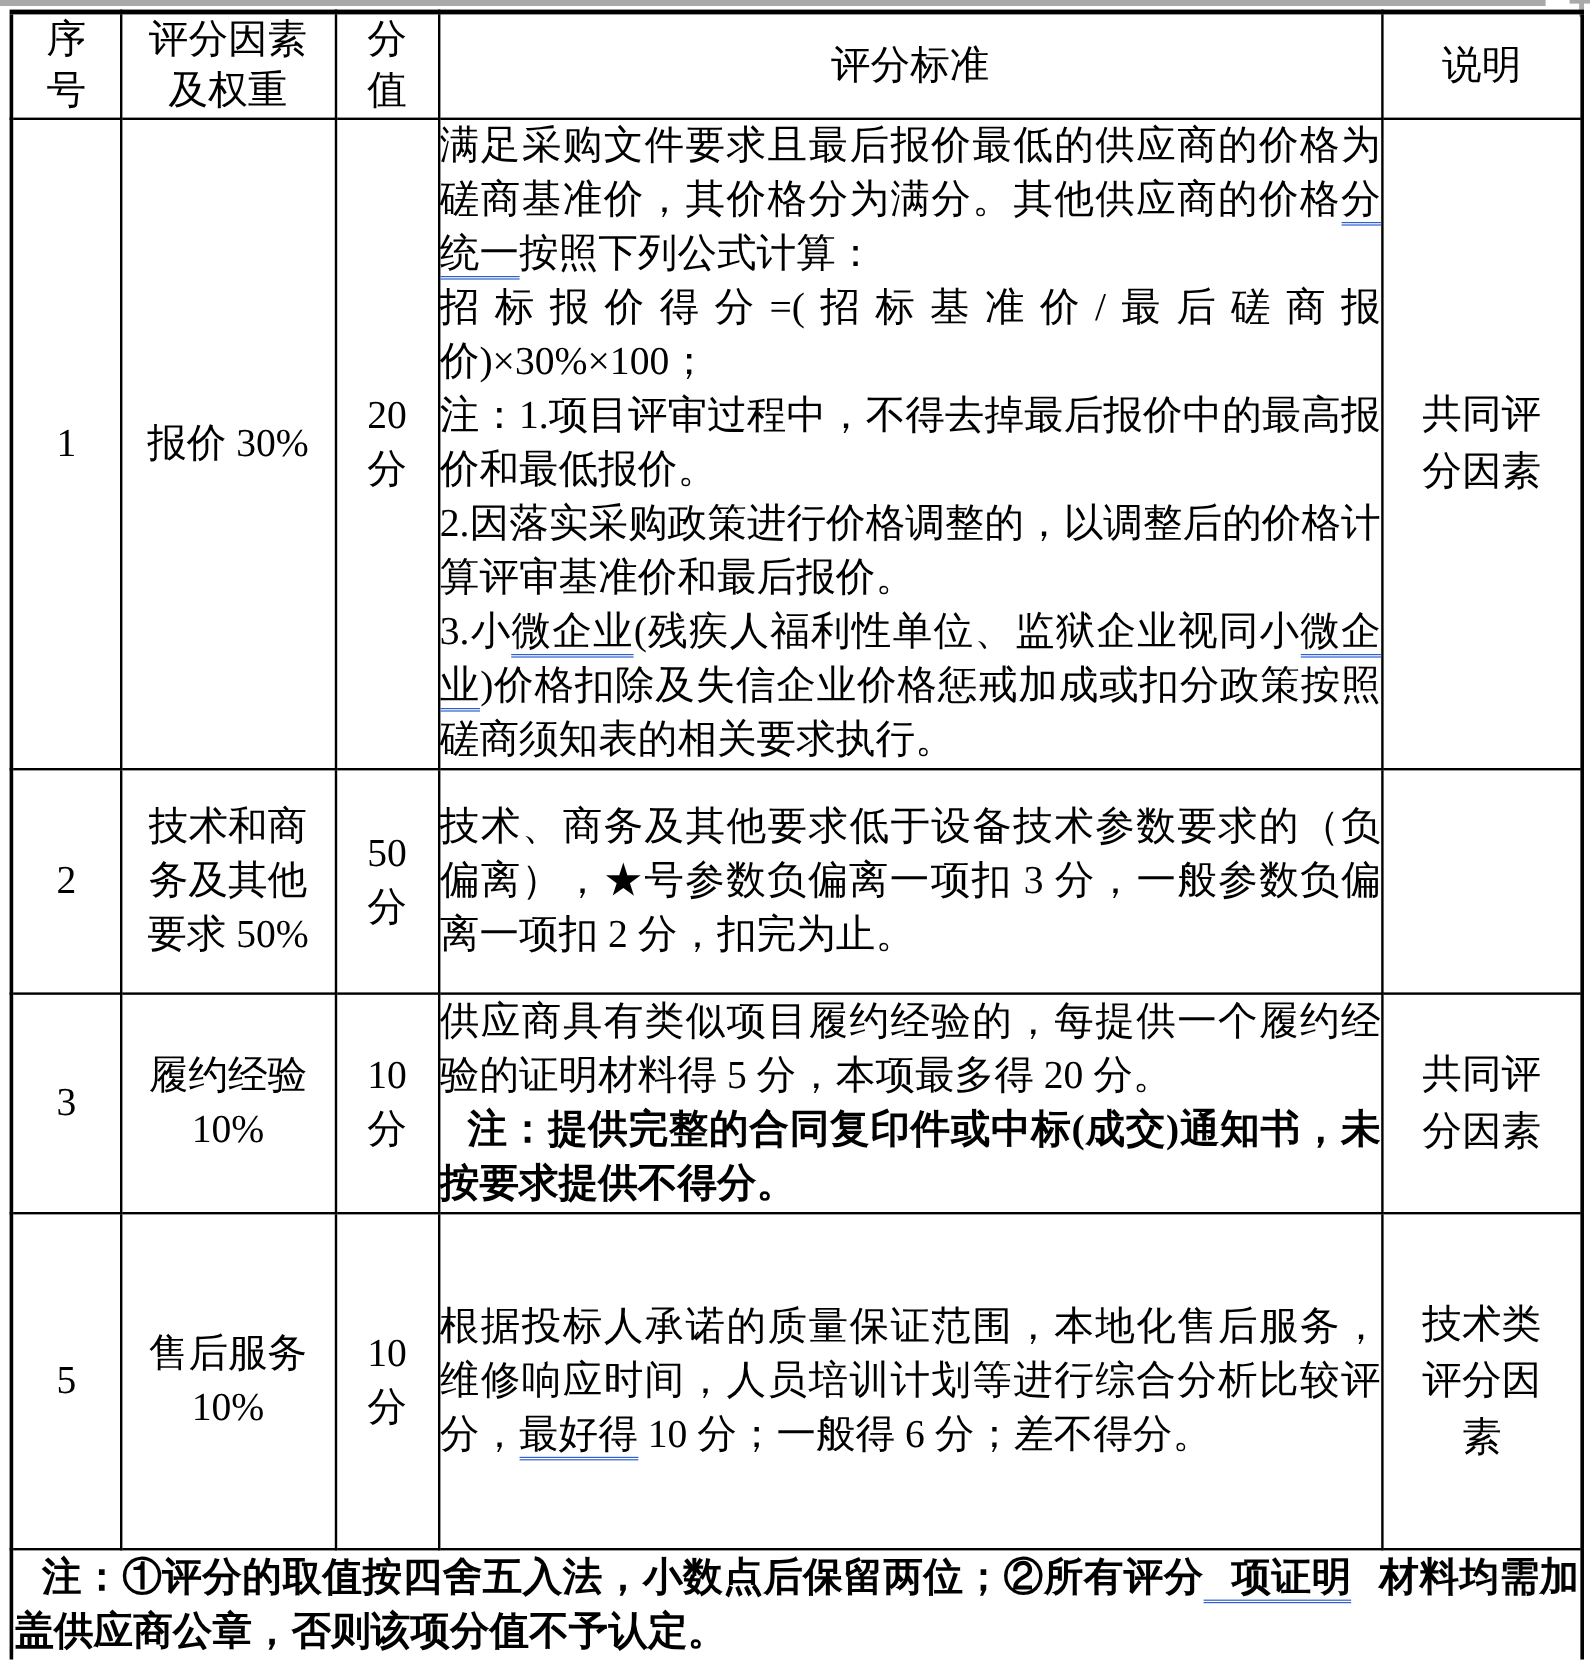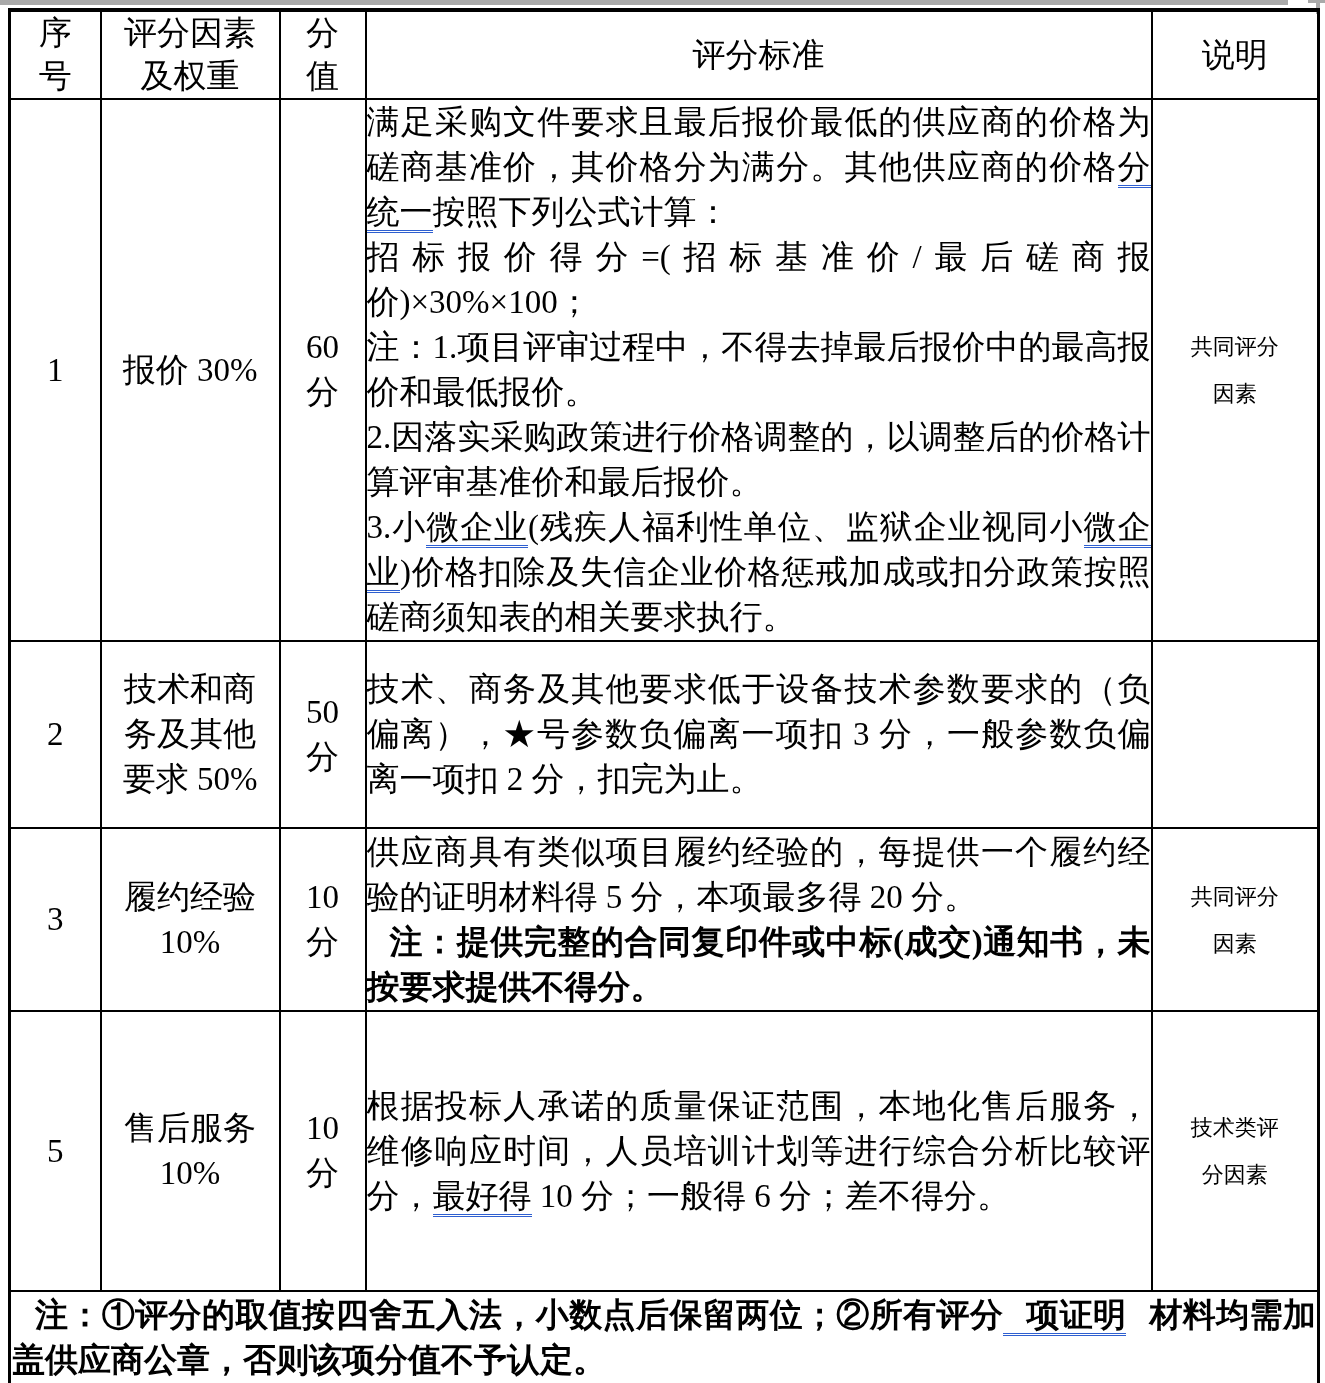--- a/index.html
+++ b/index.html
@@ -31,21 +31,21 @@
   .w-note{width:104px;}     
 
   .cell-center{text-align:center;font-size:33px;line-height:45px;}
   .cell-center .inner{margin:0 auto;}
 
   .criteria-cell{padding:2px 12px 2px 16px;}
   .criteria-cell .para{
     margin:0;font-size:33px;line-height:45px;
     text-align:justify;text-justify:inter-character;
   }
-  .note-cell{text-align:center;font-size:22px;line-height:47px;}
+  .note-cell{text-align:center;font-size:33px;line-height:47px;}
   .note-cell .inner{margin:0 auto;}
 
   .footer-cell{padding:4px 10px 4px 12px;}
   .footer-cell .para{
     margin:1px;font-size:33px;line-height:45px;font-weight:bold;
     text-align:justify;text-justify:inter-character;
   }
   .bold{font-weight:bold;padding-left:23px;}
   .spell-underline{
     border-bottom:3px double #2e5fd0;
@@ -88,21 +88,21 @@
   </thead>
   <tbody>
     <tr style="height:538px">
       <td class="cell-center">
           <div class="inner">1</div>
         </td>
       <td class="cell-center">
           <div class="inner w-factor">报价 30%</div>
         </td>
       <td class="cell-center">
-          <div class="inner" style="width:70px">60 分</div>
+          <div class="inner" style="width:70px">20 分</div>
         </td>
       <td class="criteria-cell">
           <p class="para"><span>满足采购文件要求且最后报价最低的供应商的价格为磋商基准价，其价格分为满分。其他供应商的价格</span><span class="spell-underline">分统一</span><span>按照下列公式计算：</span></p>
           <p class="para"><span>招标报价得分=(招标基准价/最后磋商报价)×30%×100；</span></p>
           <p class="para"><span>注：1.项目评审过程中，不得去掉最后报价中的最高报价和最低报价。</span></p>
           <p class="para"><span>2.因落实采购政策进行价格调整的，以调整后的价格计算评审基准价和最后报价。</span></p>
           <p class="para"><span>3.小</span><span class="spell-underline">微企业</span><span>(残疾人福利性单位、监狱企业视同小</span><span class="spell-underline">微企业</span><span>)价格扣除及失信企业价格惩戒加成或扣分政策按照磋商须知表的相关要求执行。</span></p>
         </td>
       <td class="note-cell">
           <div class="inner w-note">共同评分因素</div>

